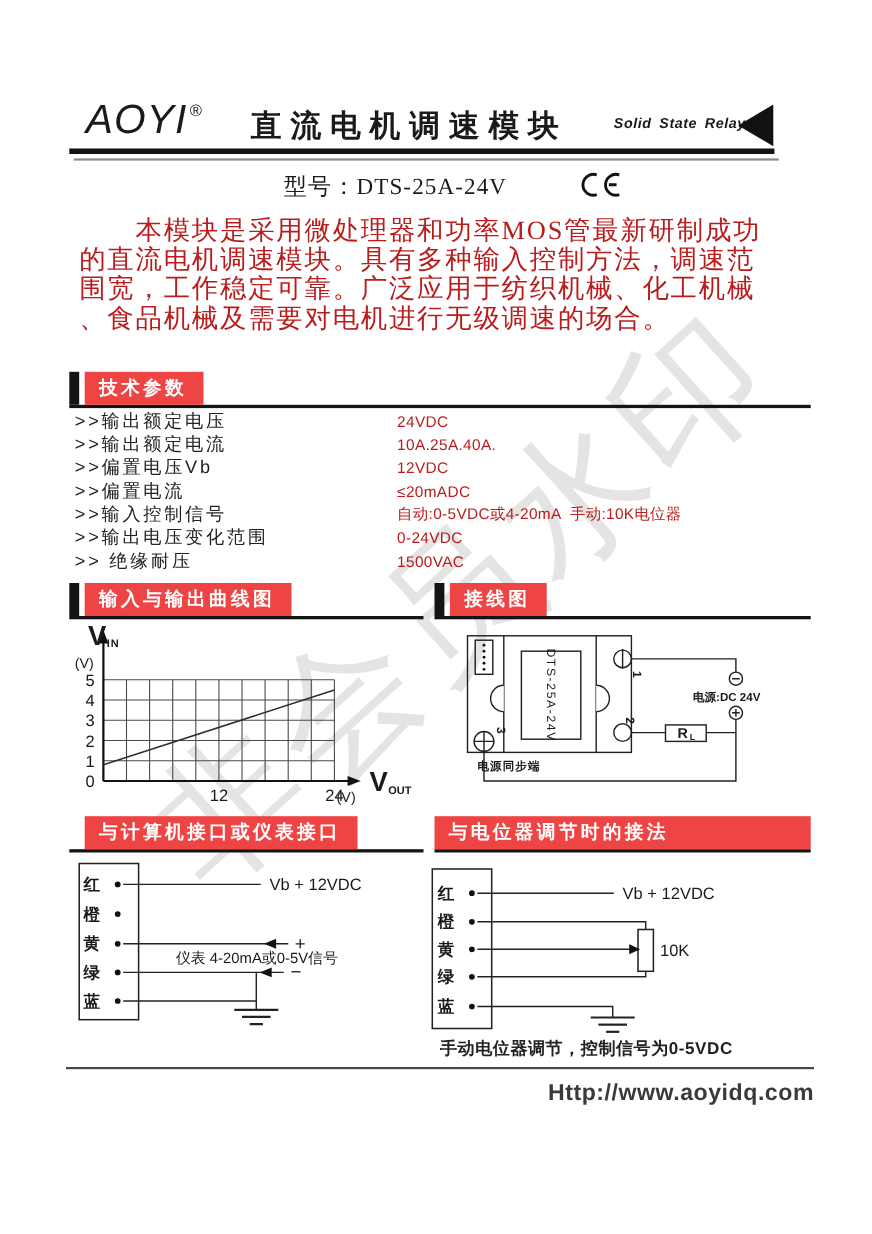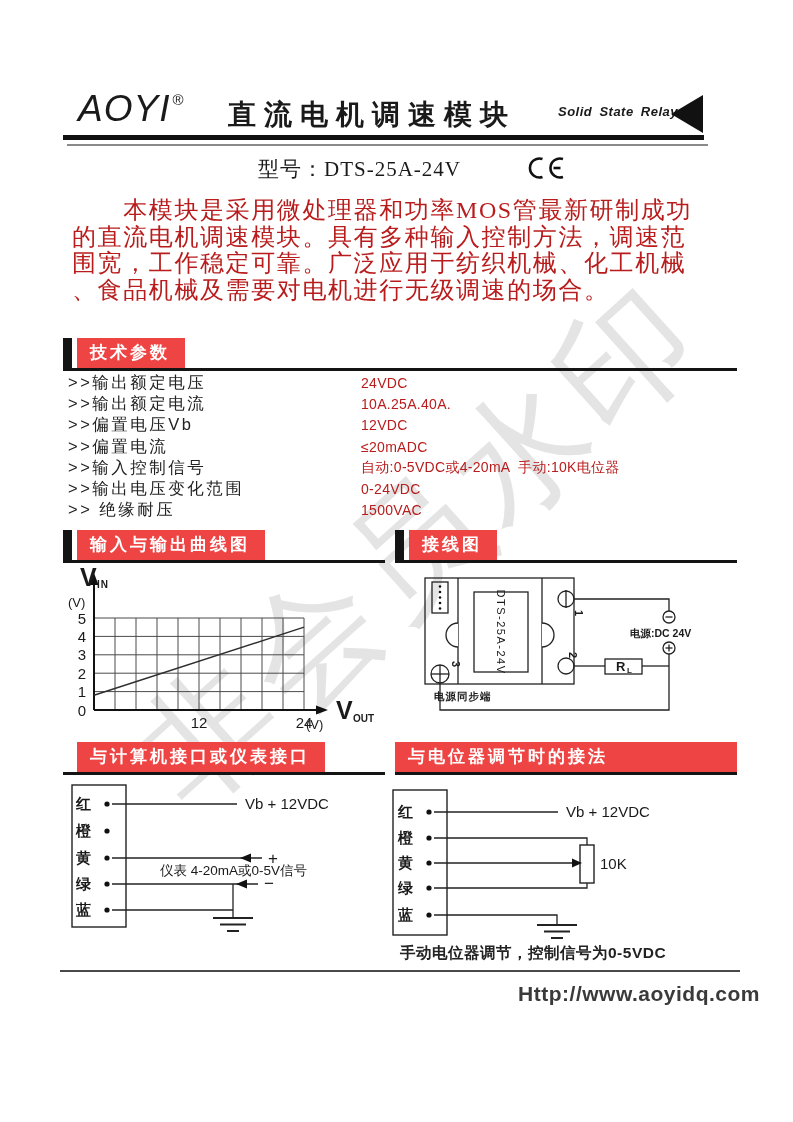--- a/index.html
+++ b/index.html
@@ -44,21 +44,21 @@
   .spec-value{font-size:14px;color:#b91c1c;letter-spacing:.3px;white-space:pre;}
 
   #curve-svg{left:60px;top:556px;}
   #wiring-svg{left:420px;top:565px;}
   #computer-svg{left:60px;top:782px;}
   #pot-svg{left:390px;top:785px;}
 
   .caption{left:400px;top:943px;font-size:15.5px;font-weight:bold;letter-spacing:.5px;color:#222;}
   .frule{left:60px;top:970px;width:680px;height:2px;background:#4a4a4a;}
   .furl{left:0;top:982px;width:740px;text-align:right;font-size:21px;font-weight:bold;
-        color:#3a3a3a;letter-spacing:.5px;padding-left:20px;}
+        color:#3a3a3a;letter-spacing:.5px;}
 </style>
 </head>
 <body>
 
 <div class="page">
 
   <div class="abs watermark">非会员水印</div>
 
   <div class="abs logo">
     <span>AOYI</span><span class="logo-reg">®</span>

